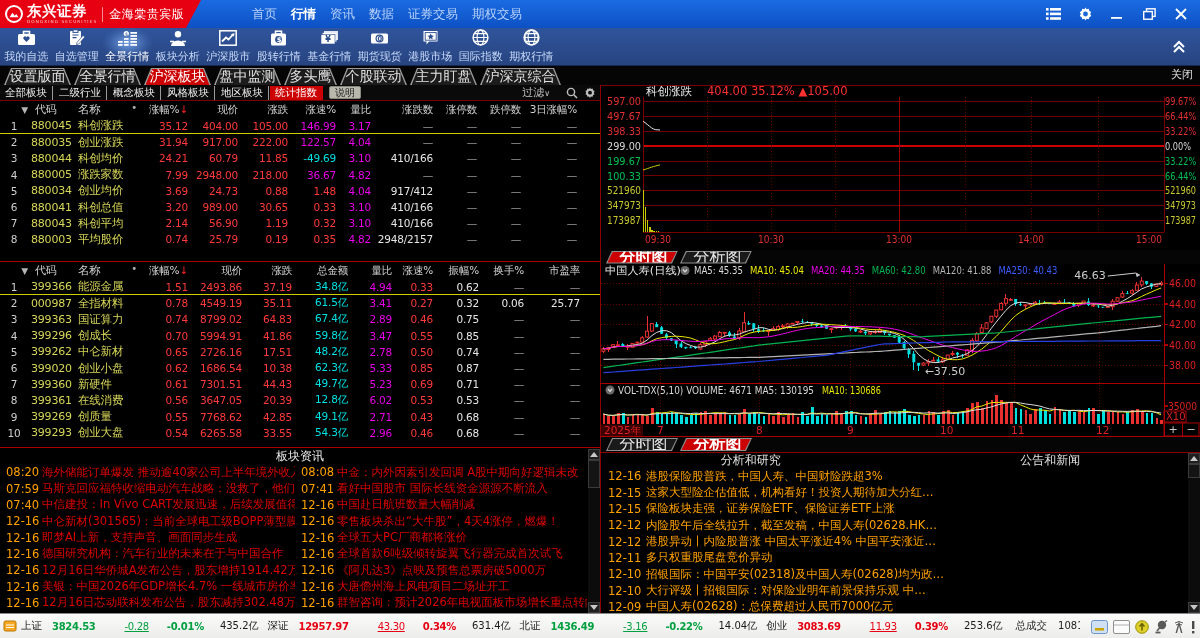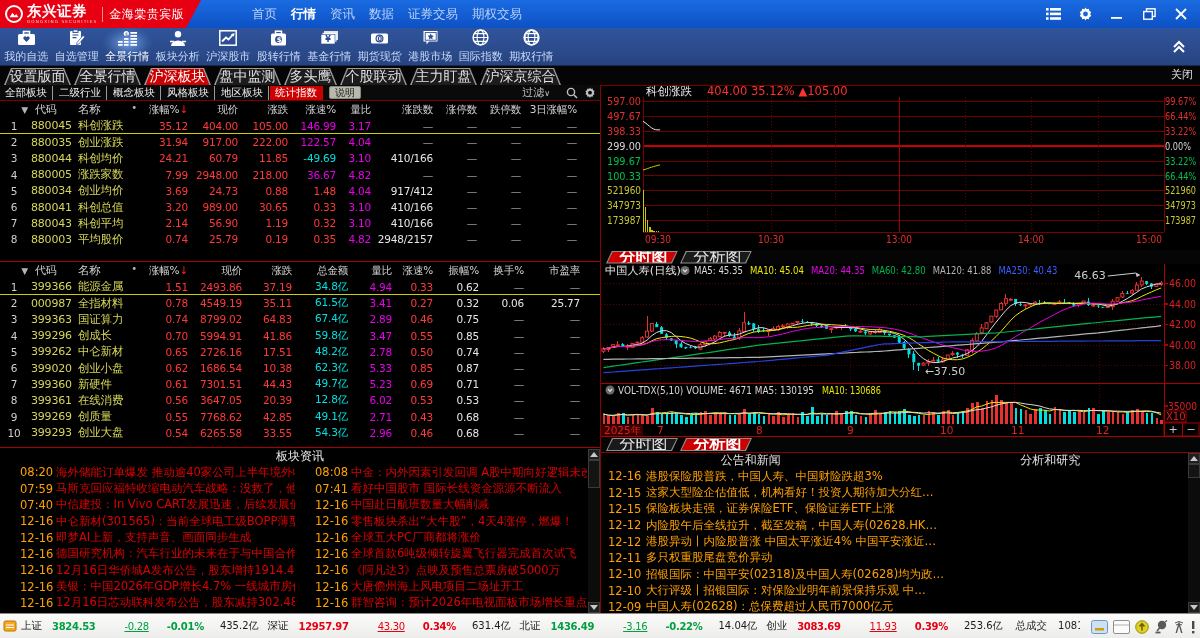--- a/index.html
+++ b/index.html
@@ -99,21 +99,21 @@
   .v-r { color:#ff3a3a; } .v-m { color:#e800e8; } .v-c { color:#00e0e0; }
   .v-w { color:#e6e6e6; } .v-d { color:#9a9a9a; }
 
   
   #sector-news { height:166px; border-top:1px solid #aa0000; position:relative; overflow:hidden; }
   #sector-news-title { text-align:center; color:#e8e8e8; font-size:12px; height:16px; line-height:16px; }
   #sector-cols { display:flex; }
   .news-col { width:295px; }
   #sector-cols .news-col:nth-child(2) { width:292px; }
   .news-item { display:flex; height:16.35px; align-items:center; overflow:hidden; white-space:nowrap; }
-  .news-time { color:#ffa000; font-size:11.5px; flex:0 0 36px; margin-left:20px; }
+  .news-time { color:#ffa000; font-size:11.5px; flex:0 0 36px; margin-left:6px; }
   .news-text { font-size:11.5px; overflow:hidden; text-overflow:clip; flex:1; min-width:0; }
   .red-news .news-text { color:#dd0000; }
   .orange-news .news-text { color:#ffa000; }
   .vscroll { position:absolute; width:12px; background:#0c0c0c; }
   #sector-scroll { right:0; top:1px; bottom:0; }
   .vscroll .arr { position:absolute; left:0; width:12px; height:11px; background:#1f1f1f;
     border:1px solid #3c3c3c; display:flex; align-items:center; justify-content:center; }
   .vscroll .arr svg { display:block; }
   .vscroll .arr.up { top:0; }
   .vscroll .arr.dn { bottom:0; }
@@ -1301,22 +1301,22 @@
             <span class="bg"></span>
             <span class="fg">分时图</span>
           </div>
           <div class="ctab active">
             <span class="bg"></span>
             <span class="fg">分析图</span>
           </div>
         </div>
       <div id="right-news">
         <div id="right-news-heads">
+          <div>分析和研究</div>
           <div>公告和新闻</div>
-          <div>分析和研究</div>
         </div>
         <div class="news-col orange-news" id="right-news-list" style="width:585px">
             <div class="news-item">
               <span class="news-time">12-16</span>
               <span class="news-text">港股保险股普跌，中国人寿、中国财险跌超3%</span>
             </div>
             <div class="news-item">
               <span class="news-time">12-15</span>
               <span class="news-text">这家大型险企估值低，机构看好！投资人期待加大分红…</span>
             </div>

